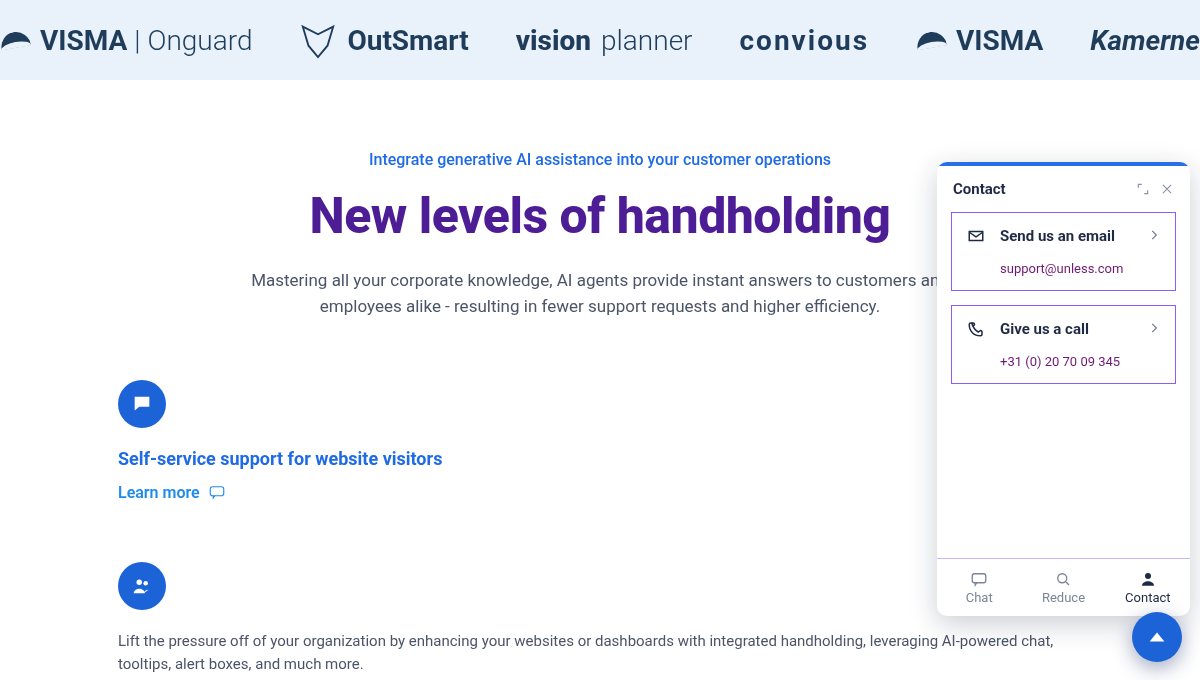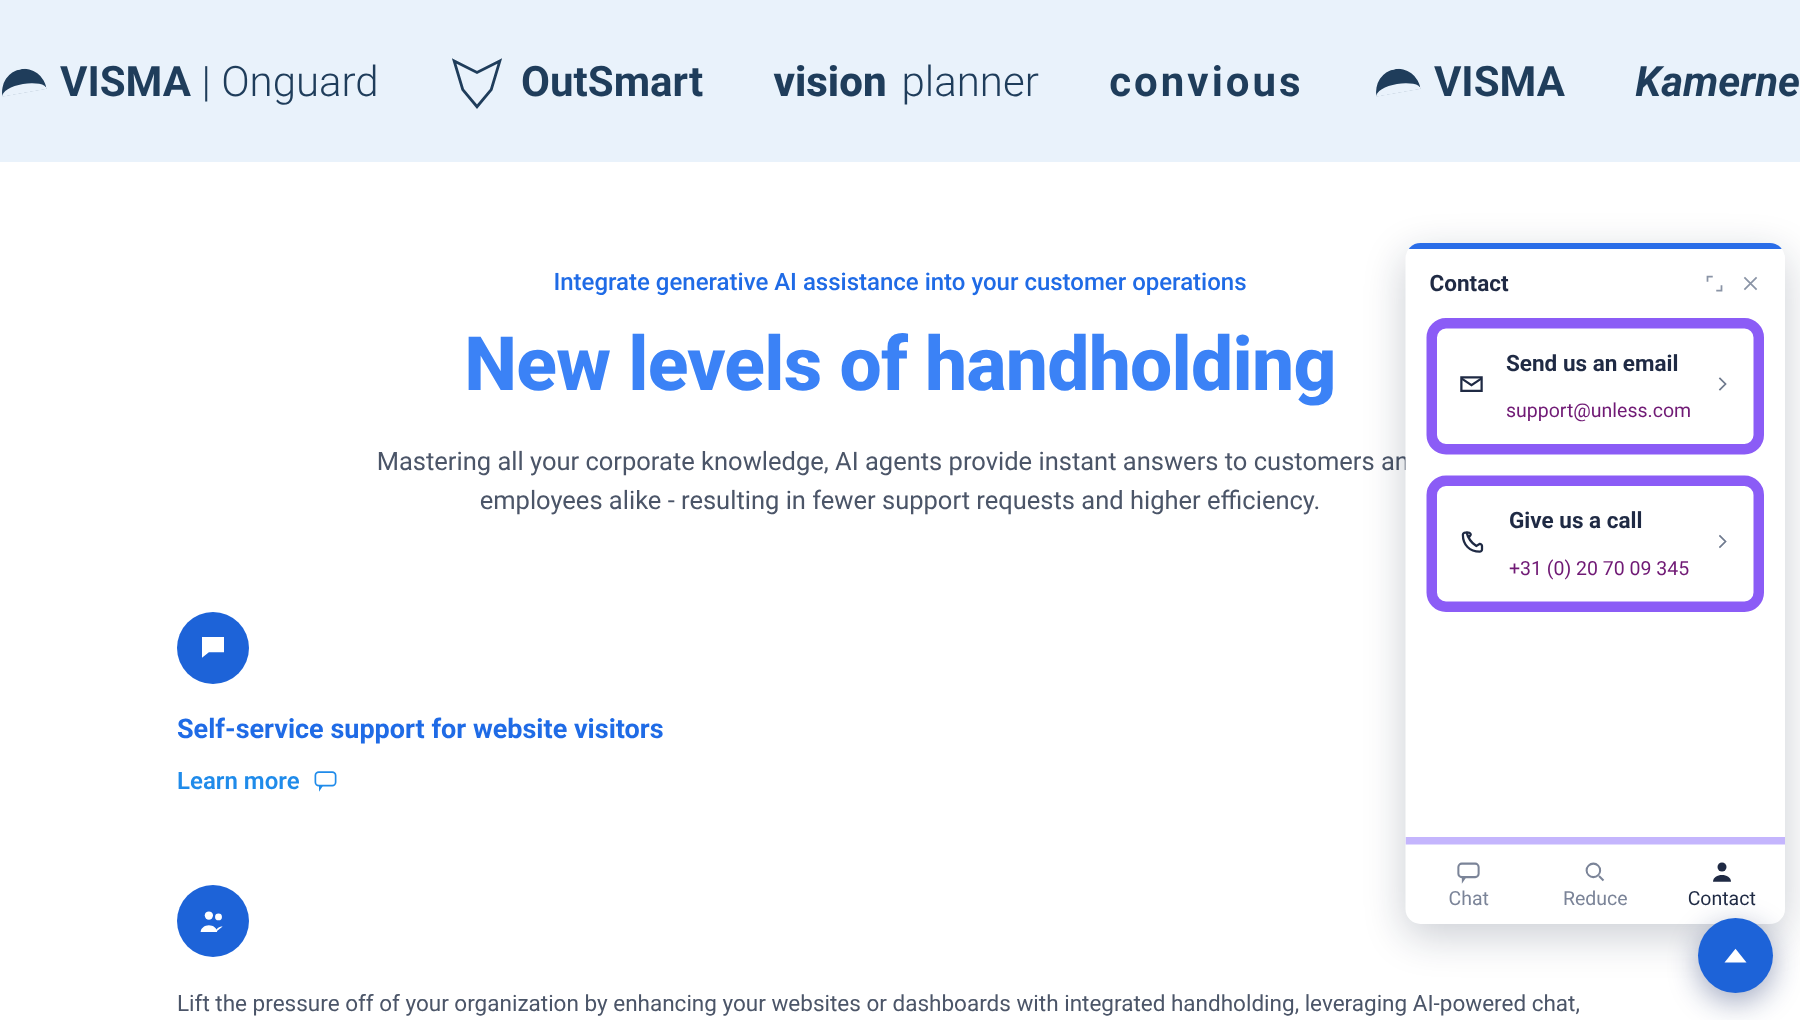--- a/index.html
+++ b/index.html
@@ -8,21 +8,21 @@
     background: #fff;
     color: #1f2a44;
     width: 1200px;
     height: 680px;
     overflow: hidden;
     position: relative;
   }
   
   .logo-strip {
     background: #e9f2fb;
-    height: 108px;
+    height: 80px;
     display: flex;
     align-items: center;
     justify-content: space-between;
     padding: 0 0;
     overflow: hidden;
     gap: 40px;
   }
   .logo-item {
     color: #0a2a4a;
     font-weight: 700;
@@ -51,21 +51,21 @@
   }
   .hero-kicker {
     color: #1f6be6;
     font-size: 16px;
     margin-bottom: 18px;
     font-weight: 500;
   }
   .hero-title {
     font-size: 50px;
     font-weight: 800;
-    color: #3b82f6;
+    color: #4c1d95;
     letter-spacing: -0.5px;
     margin-bottom: 22px;
   }
   .hero-sub {
     font-size: 17px;
     color: #4b5568;
     max-width: 720px;
     margin: 0 auto;
     line-height: 1.55;
   }
@@ -144,36 +144,36 @@
     gap: 10px;
     color: #8a94a6;
   }
   .widget-header-icons span { cursor: pointer; display:flex; }
   .widget-body {
     flex: 1;
     padding: 4px 14px;
     overflow: auto;
   }
   .contact-card {
-    border: 7px solid #8b5cf6;
-    border-radius: 13px;
+    border: 1px solid #8b5cf6;
+    border-radius: 0;
     padding: 14px 14px;
     display: flex;
-    align-items: center;
+    align-items: flex-start;
     gap: 14px;
     margin-bottom: 14px;
     cursor: pointer;
   }
   .card-icon { width: 20px; text-align:center; color:#1f2a44; }
   .card-text { flex: 1; }
   .card-title { font-weight: 700; font-size: 15px; color: #1f2a44; }
   .card-sub { font-size: 13px; color: #701a75; margin-top: 16px; }
   .card-chevron { color: #6f7a8e; }
   .widget-tabs {
-    border-top: 5px solid #c4b5fd;
+    border-top: 1px solid #c4b5fd;
     display: flex;
     height: 58px;
   }
   .widget-tab {
     flex: 1;
     display: flex;
     flex-direction: column;
     align-items: center;
     justify-content: center;
     gap: 2px;

